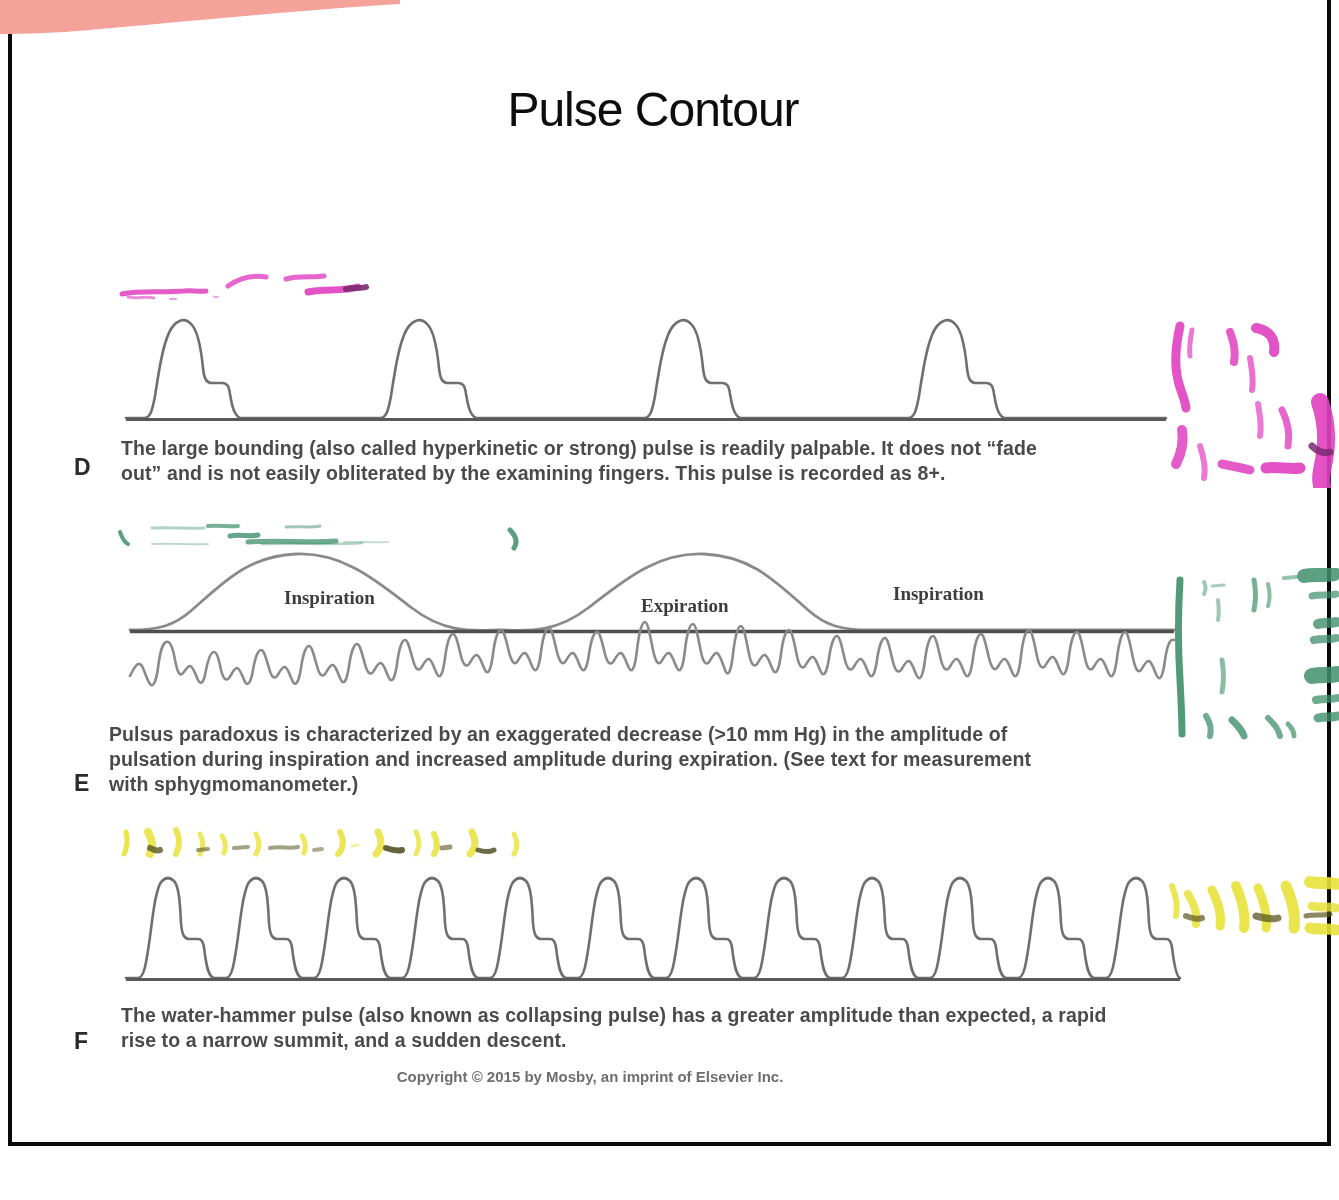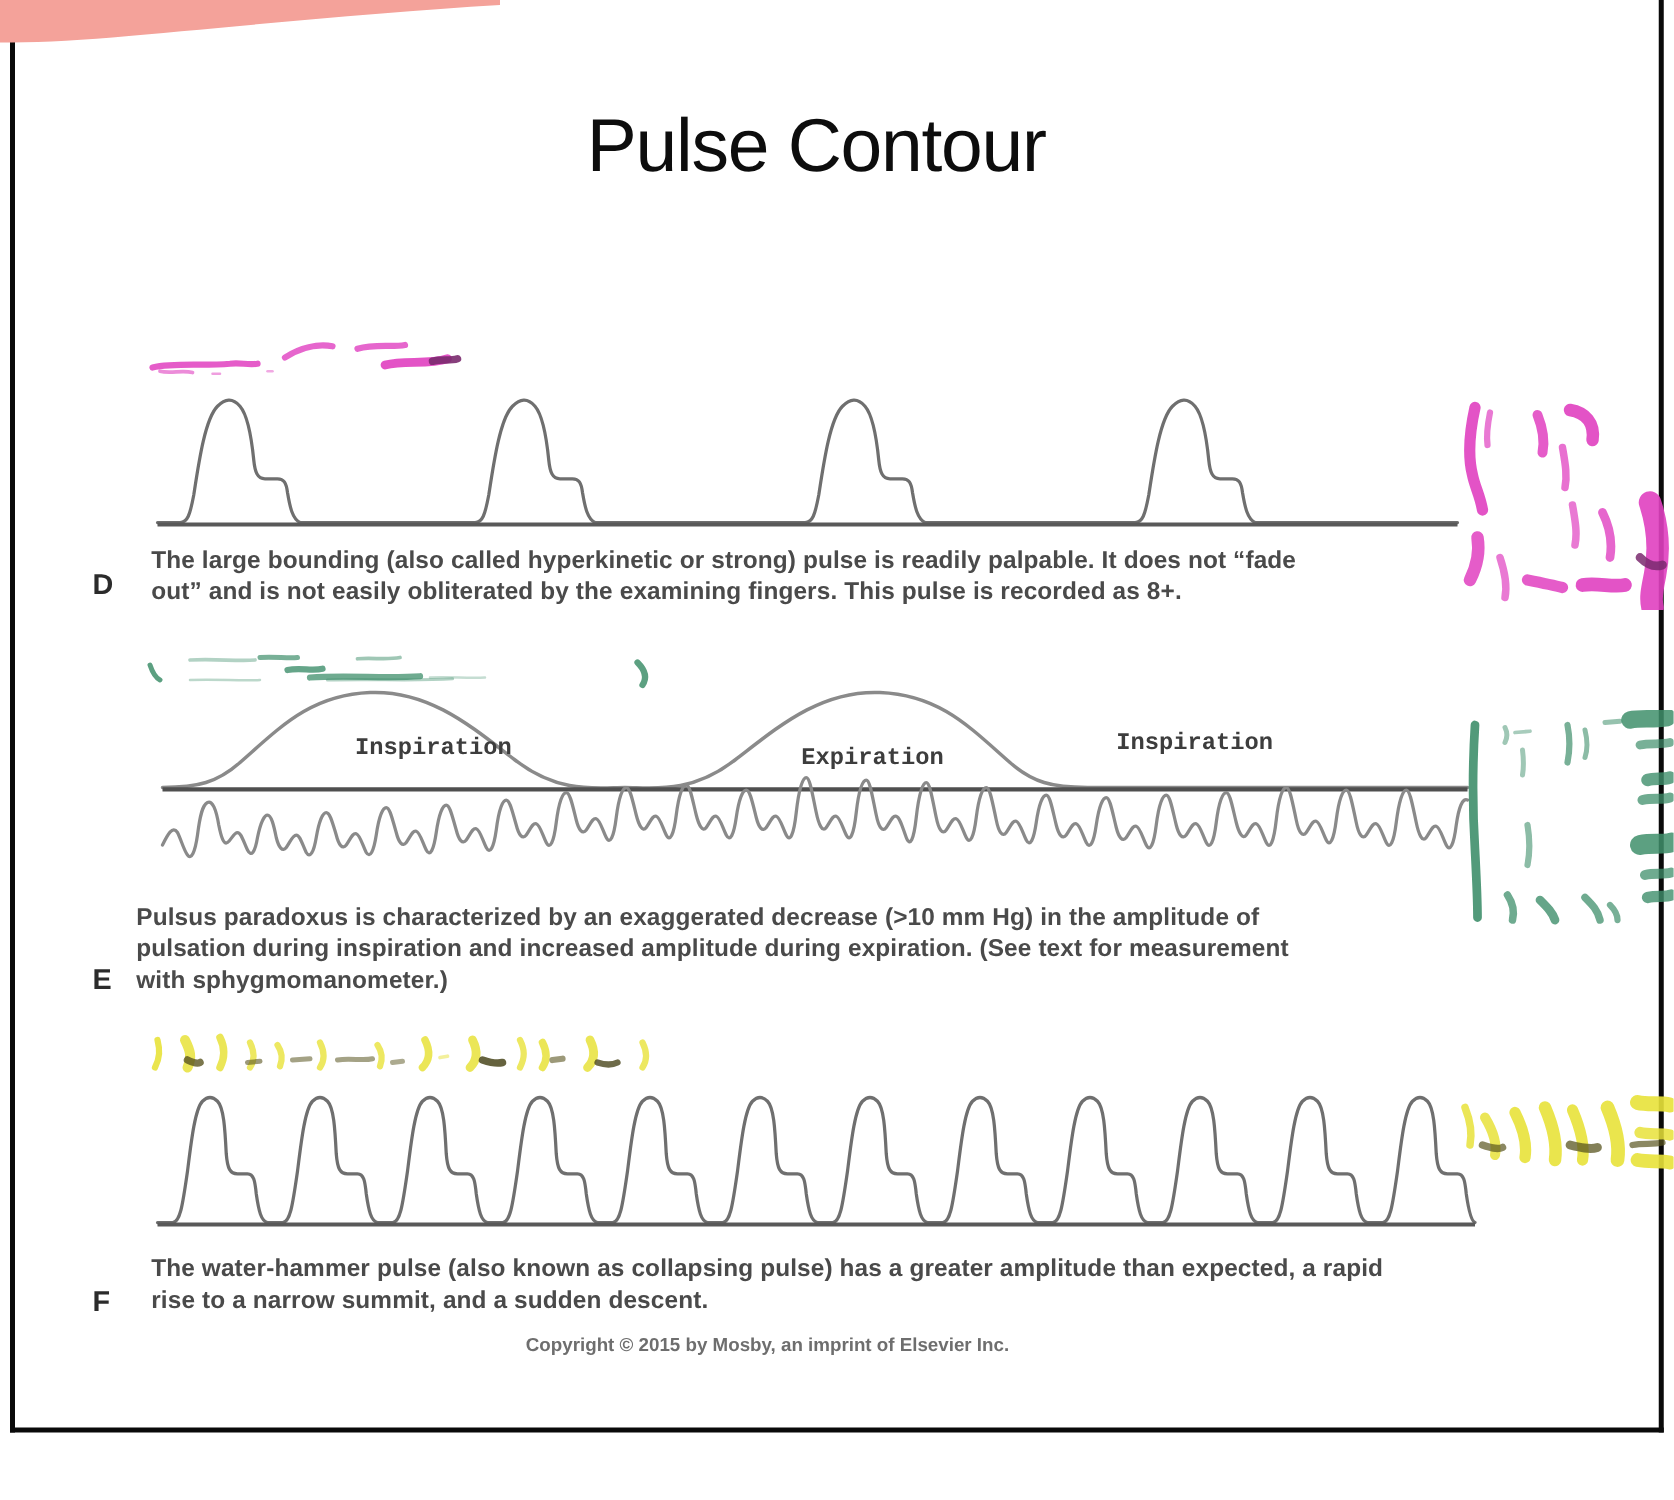--- a/index.html
+++ b/index.html
@@ -39,21 +39,21 @@
     pointer-events: none;
   }
 
   
   #title {
     position: absolute;
     left: 0;
     top: 82px;
     width: 1306px;
     text-align: center;
-    font-size: 60px;
+    font-size: 48px;
     font-weight: 400;
     letter-spacing: -1px;
     color: #0d0d0d;
     font-family: "Liberation Sans", sans-serif;
     white-space: nowrap;
   }
 
   
   .panel { position: absolute; }
   .trace-svg { display: block; }
@@ -79,29 +79,28 @@
   #copyright {
     position: absolute;
     left: 0;
     top: 1068px;
     width: 1180px;
     text-align: center;
     font-size: 15px;
     font-weight: 600;
     color: #6e6e6e;
     font-family: "Liberation Sans", sans-serif;
-    padding-left: 24px;
   }
 
   .wave-label {
     position: absolute;
     font-size: 19px;
     font-weight: 600;
     color: #3d3d3d;
-    font-family: Liberation Mono, monospace;
+    font-family: Liberation Serif, serif;
     text-align: right;
   }
 
   
   .scribble { position: absolute; pointer-events: none; }
 </style>
 </head>
 <body>
 
 <div id="slide-frame"></div>

